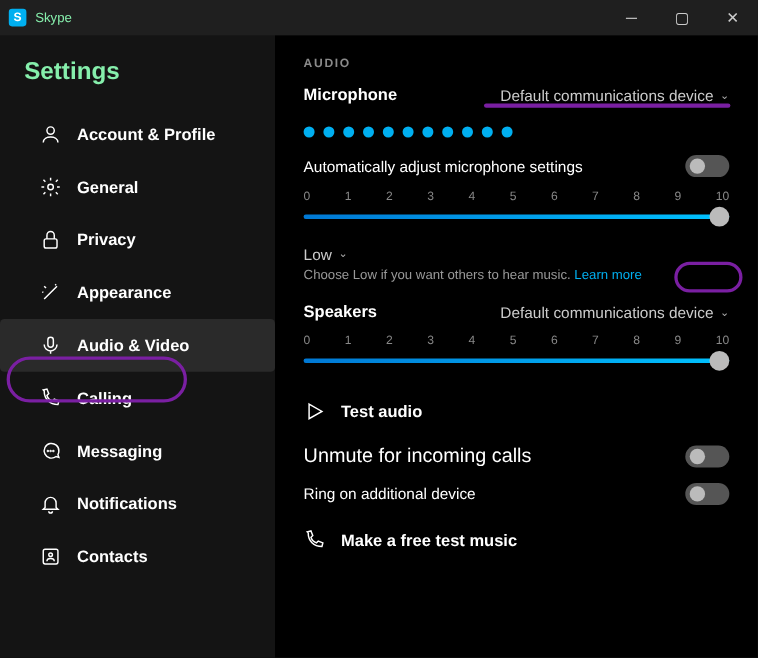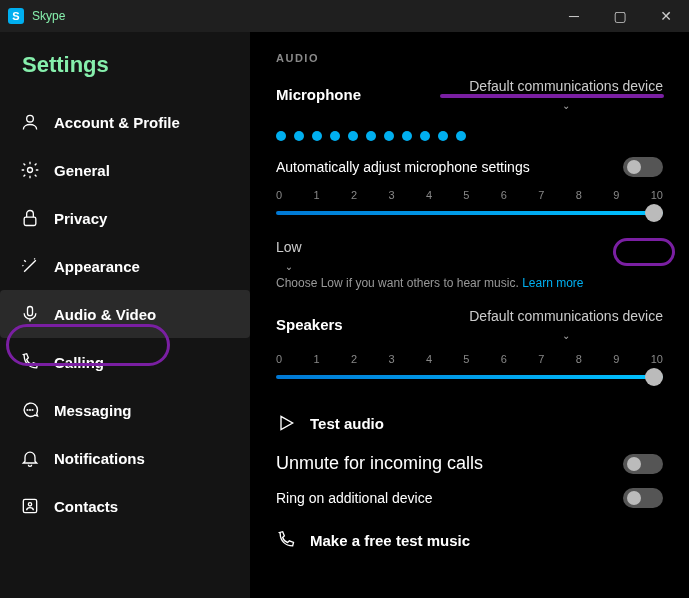--- a/index.html
+++ b/index.html
@@ -6,29 +6,29 @@
 body { background: #000; width: 689px; height: 598px; overflow: hidden; }
 .window { width: 689px; height: 598px; background: #1f1f1f; display: flex; flex-direction: column; }
 .titlebar { height: 32px; display: flex; align-items: center; padding-left: 8px; background: #1f1f1f; }
 .titlebar .app-icon { width: 16px; height: 16px; background: #00aff0; color: #fff; border-radius: 3px; display: flex; align-items: center; justify-content: center; font-size: 11px; font-weight: bold; margin-right: 8px; }
 .titlebar .title { color: #86efac; font-size: 12px; flex: 1; }
 .titlebar .win-btns { display: flex; }
 .titlebar .win-btn { width: 46px; height: 32px; display: flex; align-items: center; justify-content: center; color: #ccc; font-size: 14px; }
 .body { flex: 1; display: flex; overflow: hidden; }
 .sidebar { width: 250px; background: #141414; padding-top: 20px; }
 .sidebar h1 { color: #86efac; font-size: 22px; font-weight: 600; padding: 0 22px 20px; }
-.nav-item { display: flex; align-items: center; padding: 14px 20px; color: #fff; font-size: 15px; font-weight: 600; cursor: pointer; gap: 14px; border-radius: 4px; }
+.nav-item { display: flex; align-items: center; padding: 14px 36px; color: #fff; font-size: 15px; font-weight: 600; cursor: pointer; gap: 14px; border-radius: 4px; }
 .nav-item.active { background: #2a2a2a; }
 .nav-item .ico { width: 20px; height: 20px; display: flex; align-items: center; justify-content: center; }
 .nav-item .ico svg { width: 20px; height: 20px; stroke: #fff; fill: none; stroke-width: 1.6; }
 .main { flex: 1; background: #000000; padding: 20px 26px; overflow-y: auto; color: #fff; }
 .section-title { font-size: 11px; letter-spacing: 1.5px; color: #8a8a8a; font-weight: 600; margin-bottom: 14px; }
 .row { display: flex; align-items: center; justify-content: space-between; margin-bottom: 12px; }
 .row .label { font-size: 15px; font-weight: 600; }
-.dropdown { font-size: 14px; color: #ccc; display: flex; align-items: center; gap: 6px; cursor: pointer; flex-direction: column; }
+.dropdown { font-size: 14px; color: #ccc; display: flex; align-items: center; gap: 6px; cursor: pointer; }
 .dropdown .chev { font-size: 10px; color: #aaa; }
 .meter { display: flex; gap: 8px; padding: 8px 0 16px; }
 .meter .dot { width: 10px; height: 10px; background: #00aff0; border-radius: 50%; }
 .slider-wrap { margin: 6px 0 16px; }
 .slider-ticks { display: flex; justify-content: space-between; font-size: 11px; color: #888; margin-bottom: 2px; }
 .slider { position: relative; height: 20px; display: flex; align-items: center; }
 .slider .track { height: 4px; width: 100%; background: linear-gradient(90deg,#0078d4,#00c3ff); border-radius: 4px; }
 .slider .thumb { position: absolute; right: 0; width: 18px; height: 18px; background: #bbb; border-radius: 50%; }
 .toggle { width: 40px; height: 20px; background: #555; border-radius: 20px; position: relative; cursor: pointer; }
 .toggle .knob { position: absolute; width: 14px; height: 14px; background: #bbb; border-radius: 50%; top: 3px; left: 4px; }

